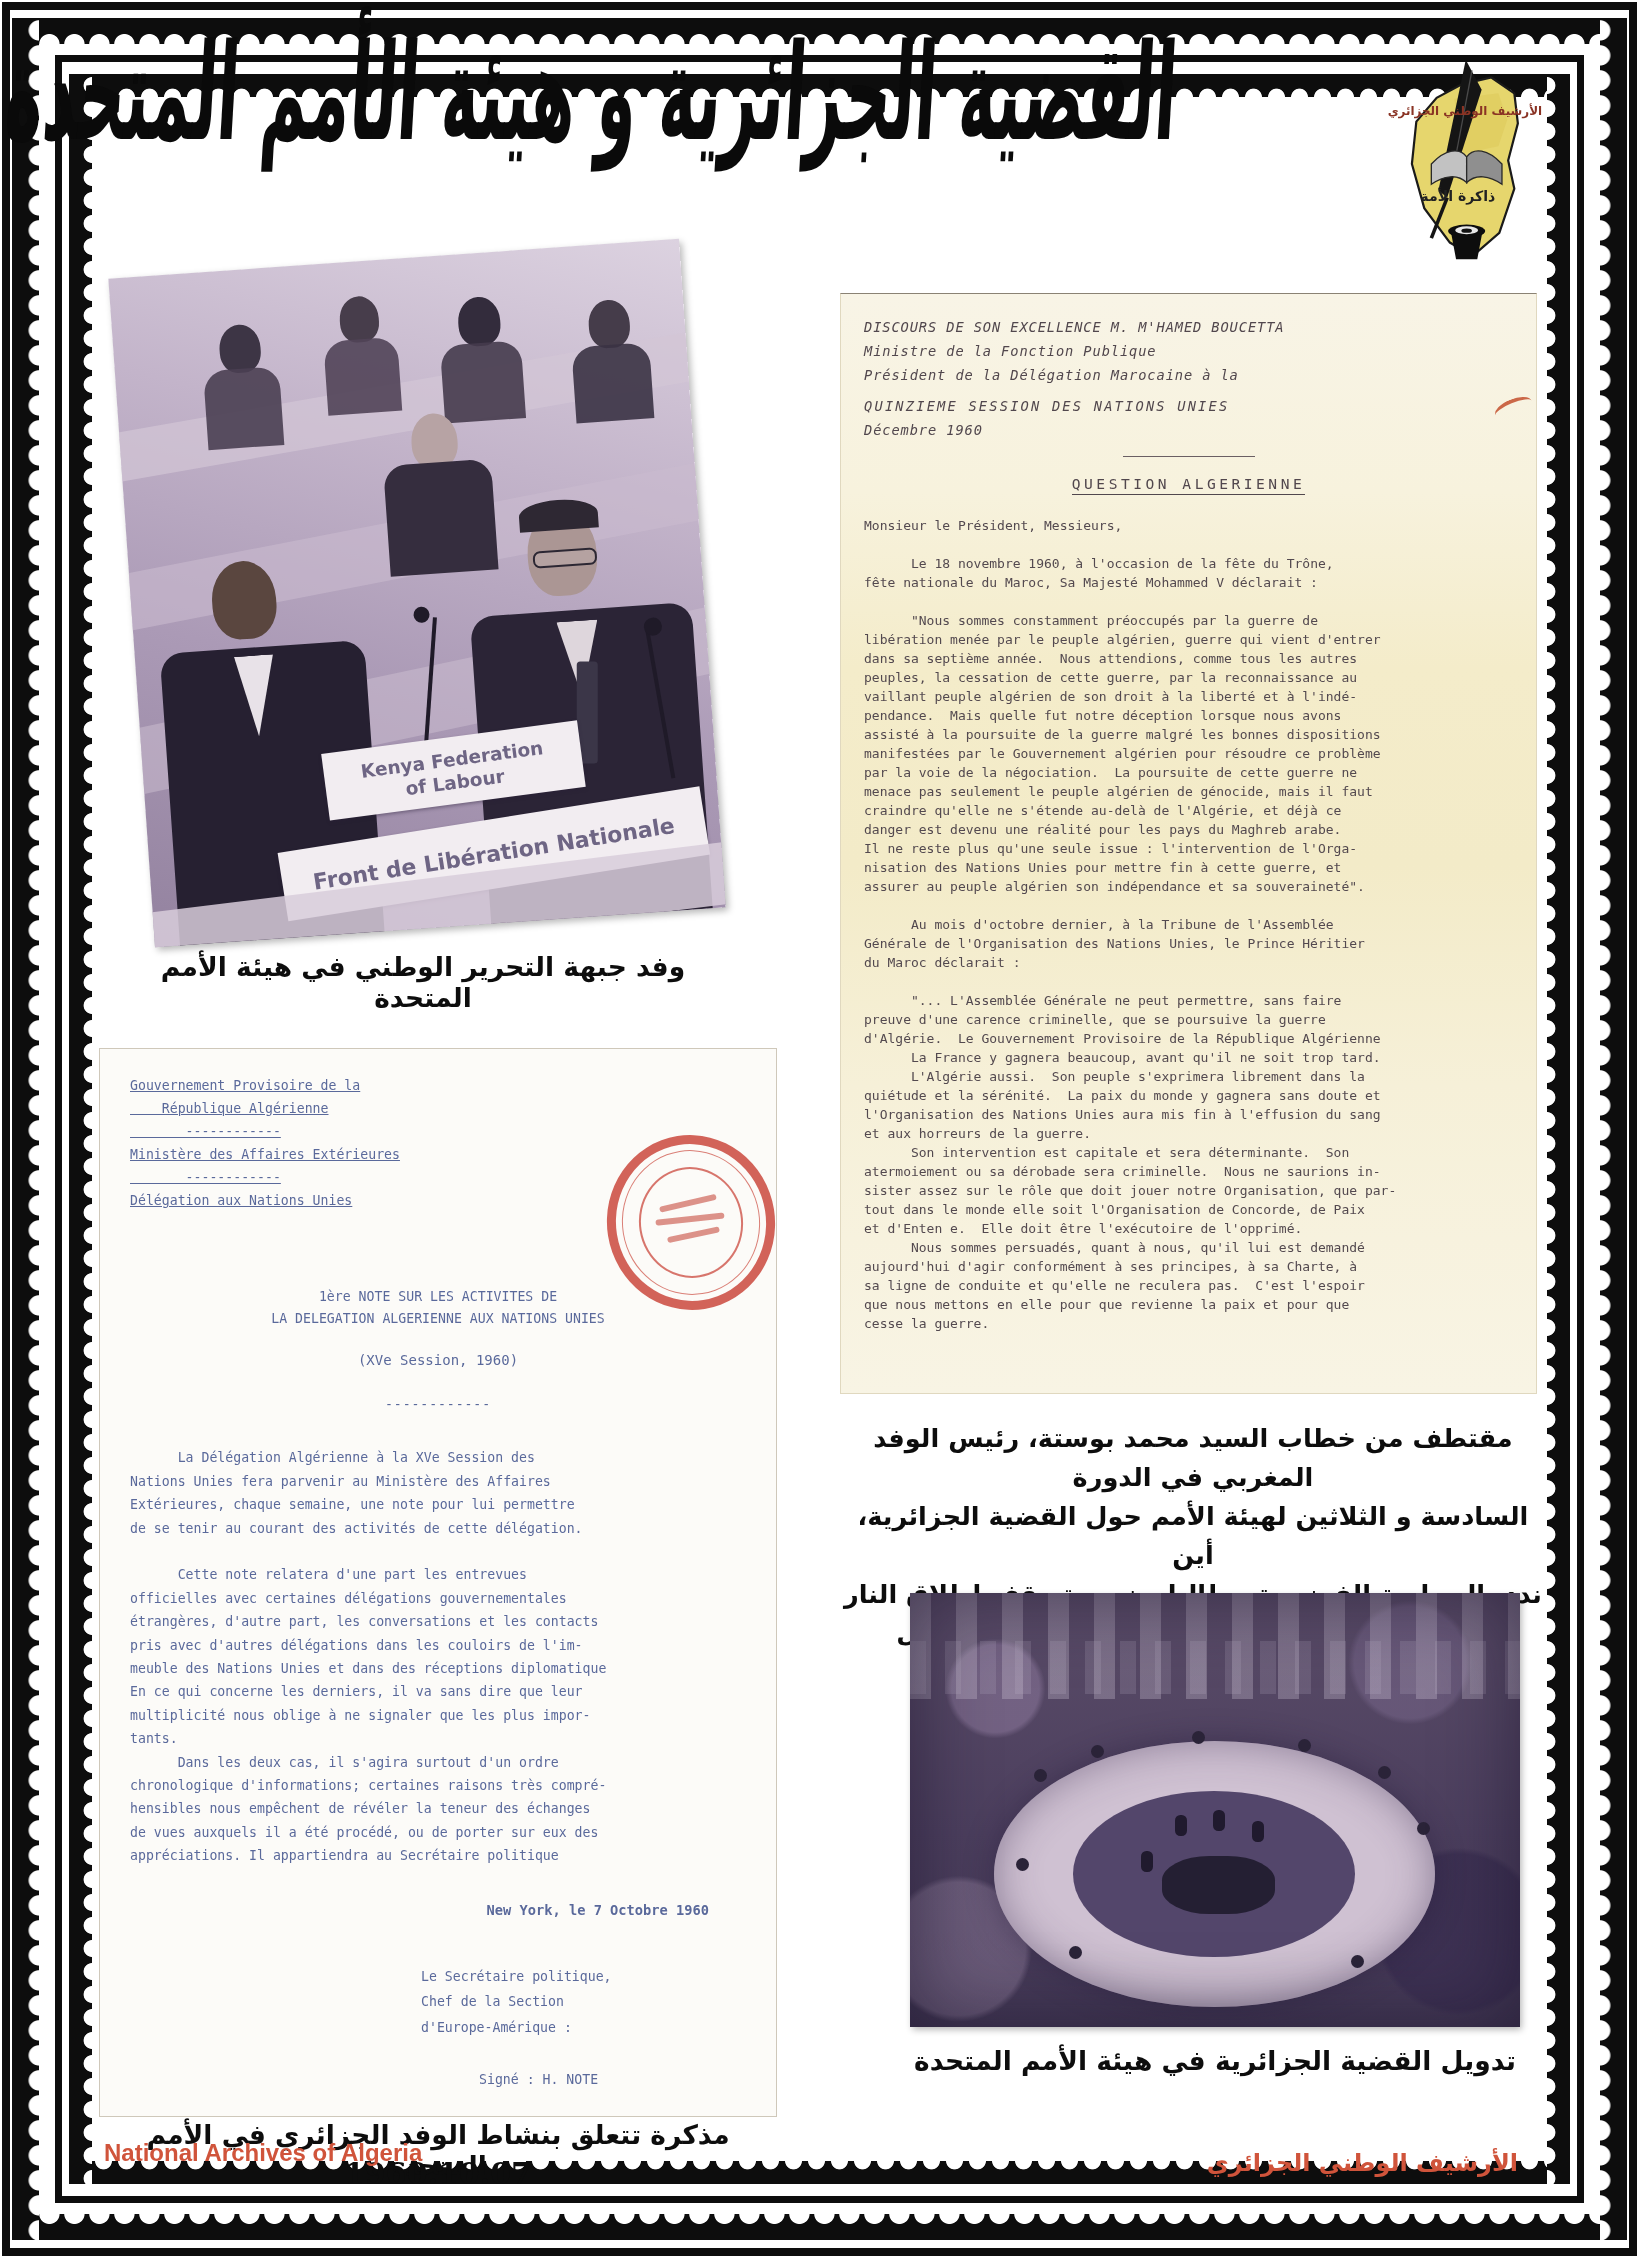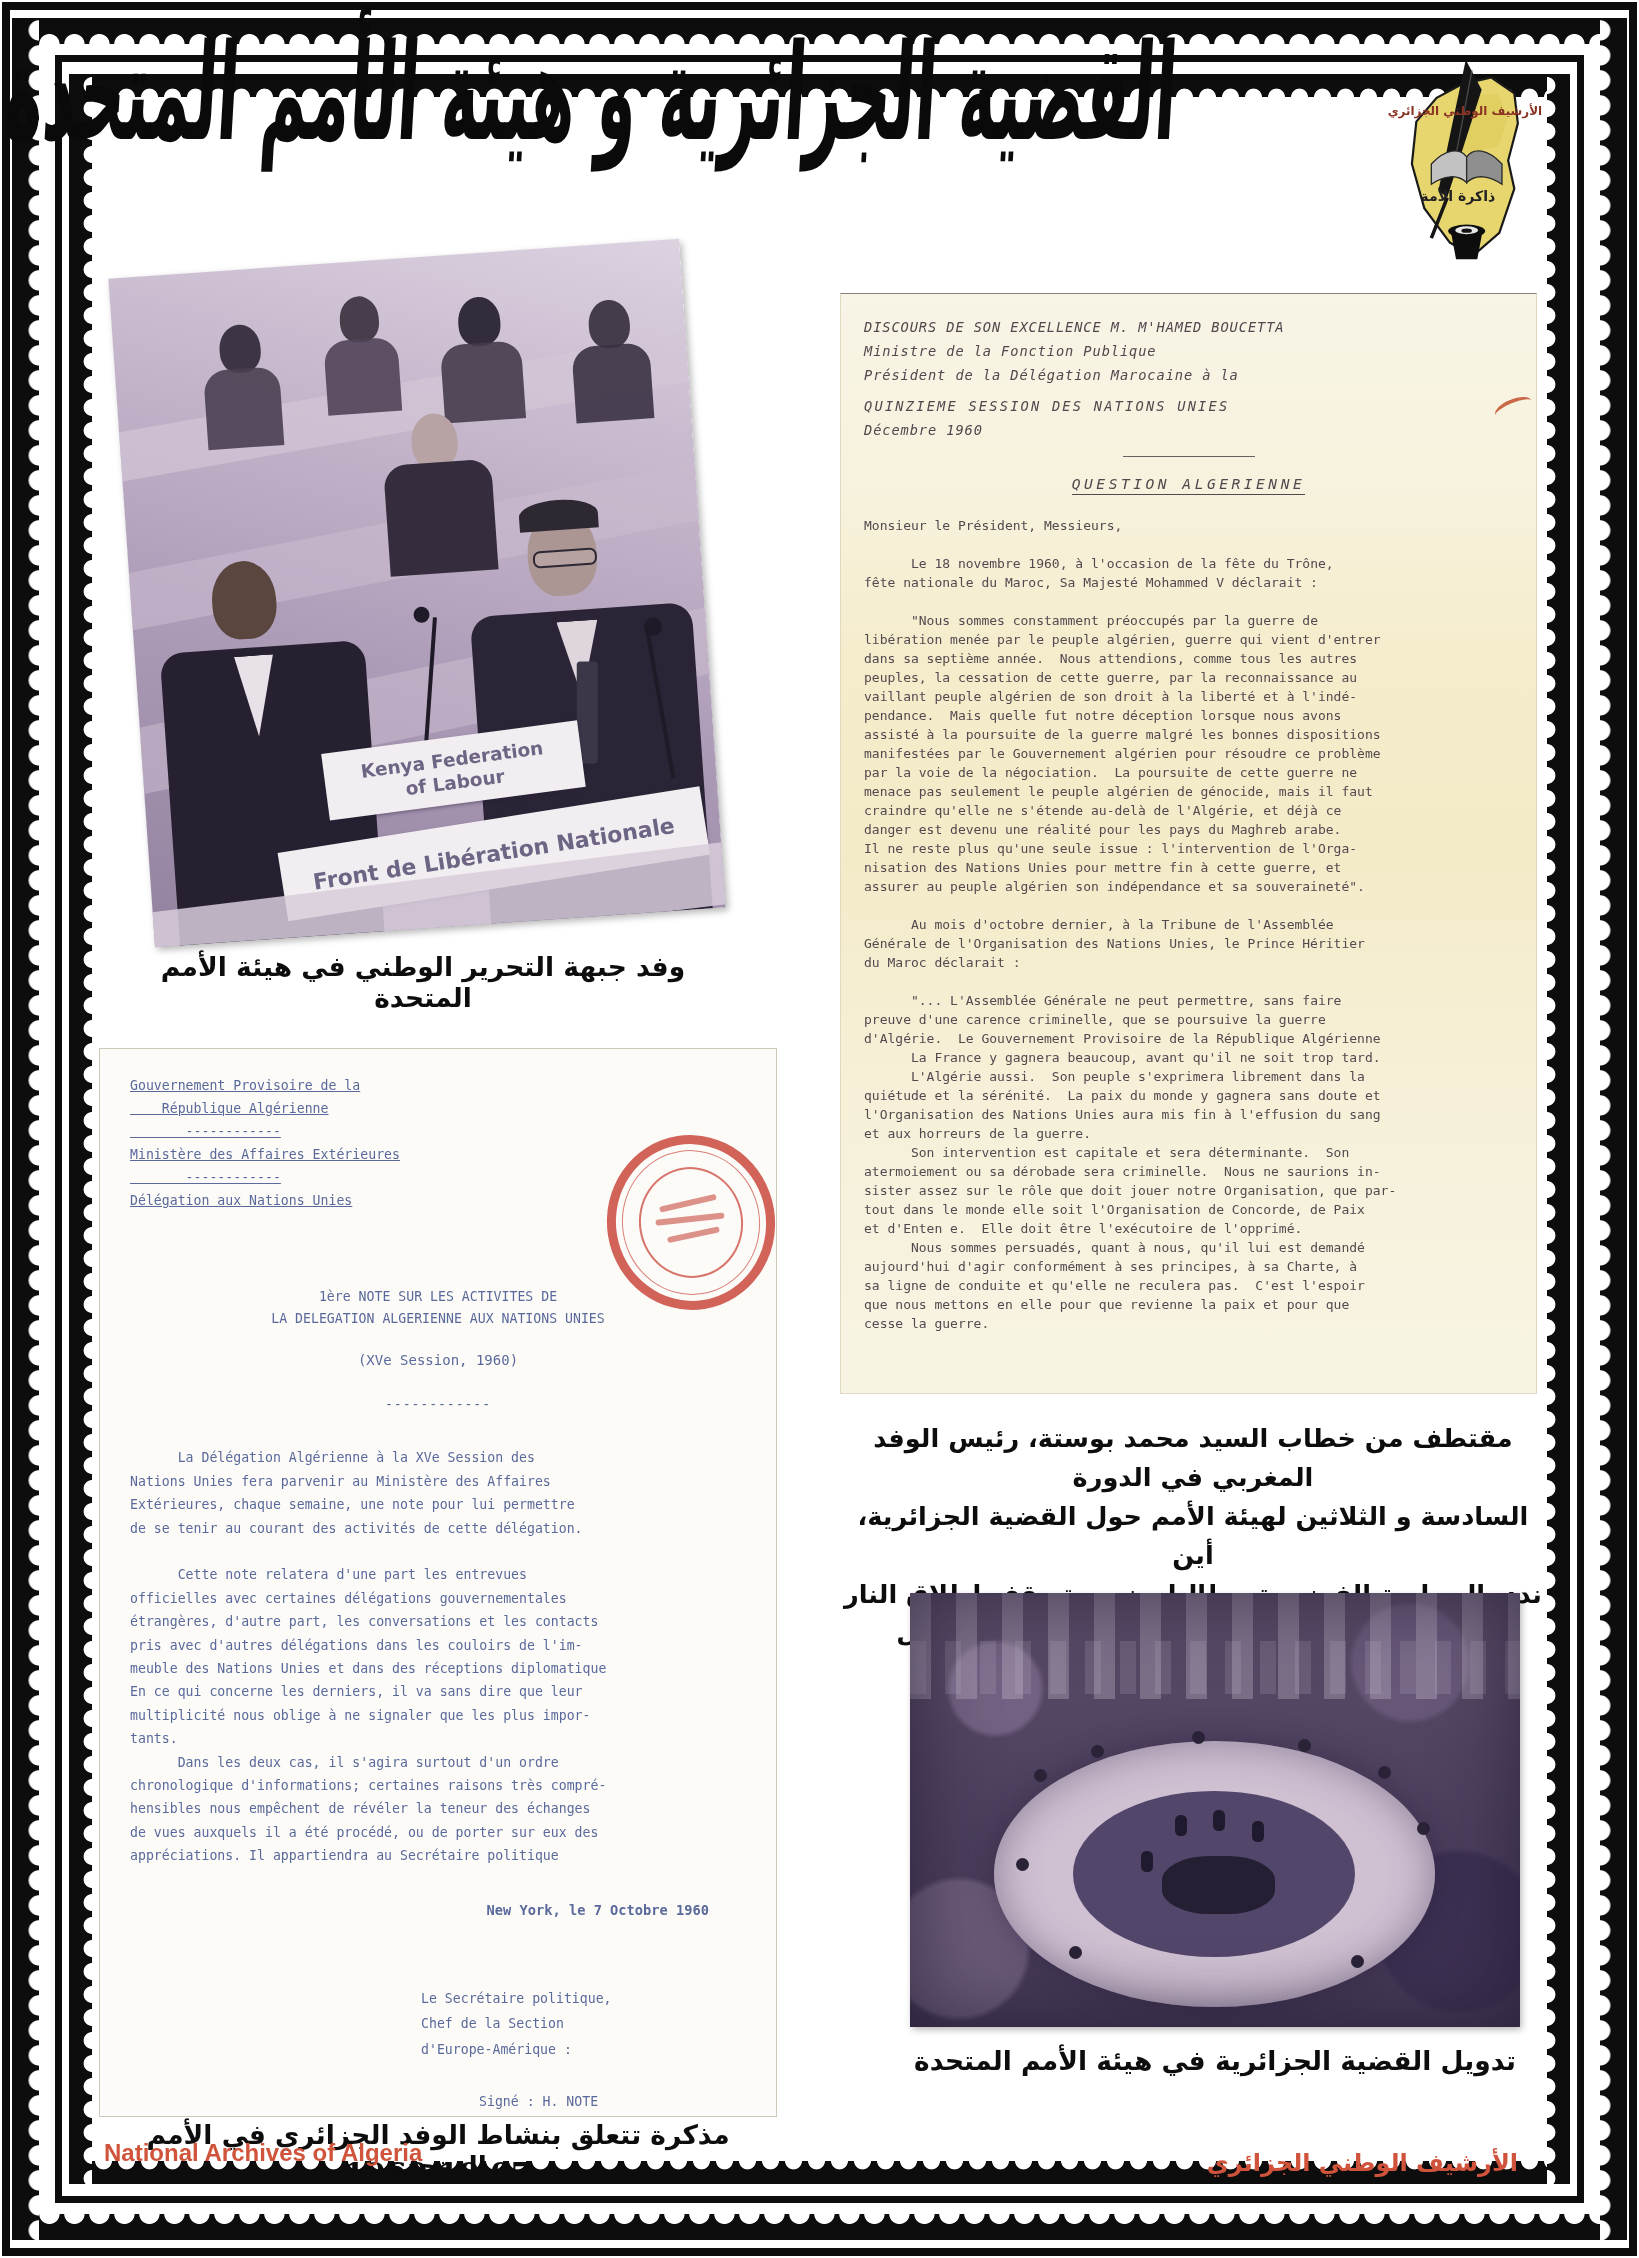--- a/index.html
+++ b/index.html
@@ -59,38 +59,38 @@
   .caption.multi{white-space:pre-line;}
 
   
   .doc-right{position:absolute;left:840px;top:293px;width:697px;height:1101px;overflow:hidden;
     background:linear-gradient(180deg,#f8f4e6 0%,#f7f2dd 18%,#f4ecca 34%,#f3ebc8 52%,#f6f0d8 72%,#f8f4e4 100%);
     border:0.9px solid #e0d8bf;border-top:1.8px solid #8a8274;
     font-family:"DejaVu Sans Mono", monospace;color:#51474d;padding:21px 23px 17.6px 23px;box-sizing:border-box;}
   .dr-head{font-size:13.7px;line-height:24px;letter-spacing:0.9px;font-style:italic;}
   .dr-head.caps{letter-spacing:2.2px;}
   .dr-sep{width:132px;border-top:1.8px solid #6a5f63;margin:14px auto 17.6px auto;}
-  .dr-subject{text-align:center;margin-bottom:21px;font-style:italic;}
+  .dr-subject{text-align:center;margin-bottom:21px;}
   .dr-subject span{display:inline-block;font-size:14.6px;letter-spacing:3.5px;
     border-bottom:1.8px solid #51474d;padding-bottom:2.6px;}
   .dr-body{font-size:13px;line-height:19px;white-space:pre-wrap;color:#53494f;}
   .pen-mark{position:absolute;left:1494px;top:399px;width:39px;height:14px;
     border-top:4.4px solid #c4502e;border-radius:50%;transform:rotate(-22deg);opacity:.85;}
 
   
   .doc-left{position:absolute;left:99px;top:1048px;width:678px;height:1069px;box-sizing:border-box;
     background:#fcfbf8;border:0.9px solid #cfc8ba;padding:25px 30px;
     font-family:"DejaVu Sans Mono", monospace;color:#5a699b;}
   .dl-letterhead{font-size:13.2px;line-height:23px;white-space:pre;text-decoration:underline;}
   .dl-title{margin-top:74px;text-align:center;font-size:13.2px;line-height:22px;}
   .dl-title .sess{margin-top:19.4px;font-size:14px;}
   .dl-title .dash{margin-top:23px;letter-spacing:0.9px;}
   .dl-body{margin-top:30px;font-size:13.2px;line-height:23.4px;white-space:pre-wrap;}
   .dl-date{margin-top:34px;text-align:right;padding-right:37px;font-size:13.7px;font-weight:bold;}
-  .dl-sign{margin-top:68px;margin-left:291px;font-size:13.2px;line-height:25.6px;white-space:pre;}
+  .dl-sign{margin-top:46px;margin-left:291px;font-size:13.2px;line-height:25.6px;white-space:pre;}
   .dl-signed{margin-top:32px;margin-left:349px;font-size:13.2px;}
 
   
   .stamp{position:absolute;left:607px;top:1135px;width:168px;height:175px;
     transform:rotate(-9deg);mix-blend-mode:multiply;opacity:.92;}
   .stamp .ring-outer{position:absolute;inset:0;border-radius:50%;border:9.7px solid rgba(198,44,32,.8);}
   .stamp .ring-mid{position:absolute;inset:15px;border-radius:50%;border:1.8px solid rgba(198,44,32,.65);}
   .stamp .ring-inner{position:absolute;inset:32px;border-radius:50%;border:2.6px solid rgba(198,44,32,.7);}
   .stamp .scribble{position:absolute;background:rgba(192,42,30,.55);border-radius:3.5px;}
 

